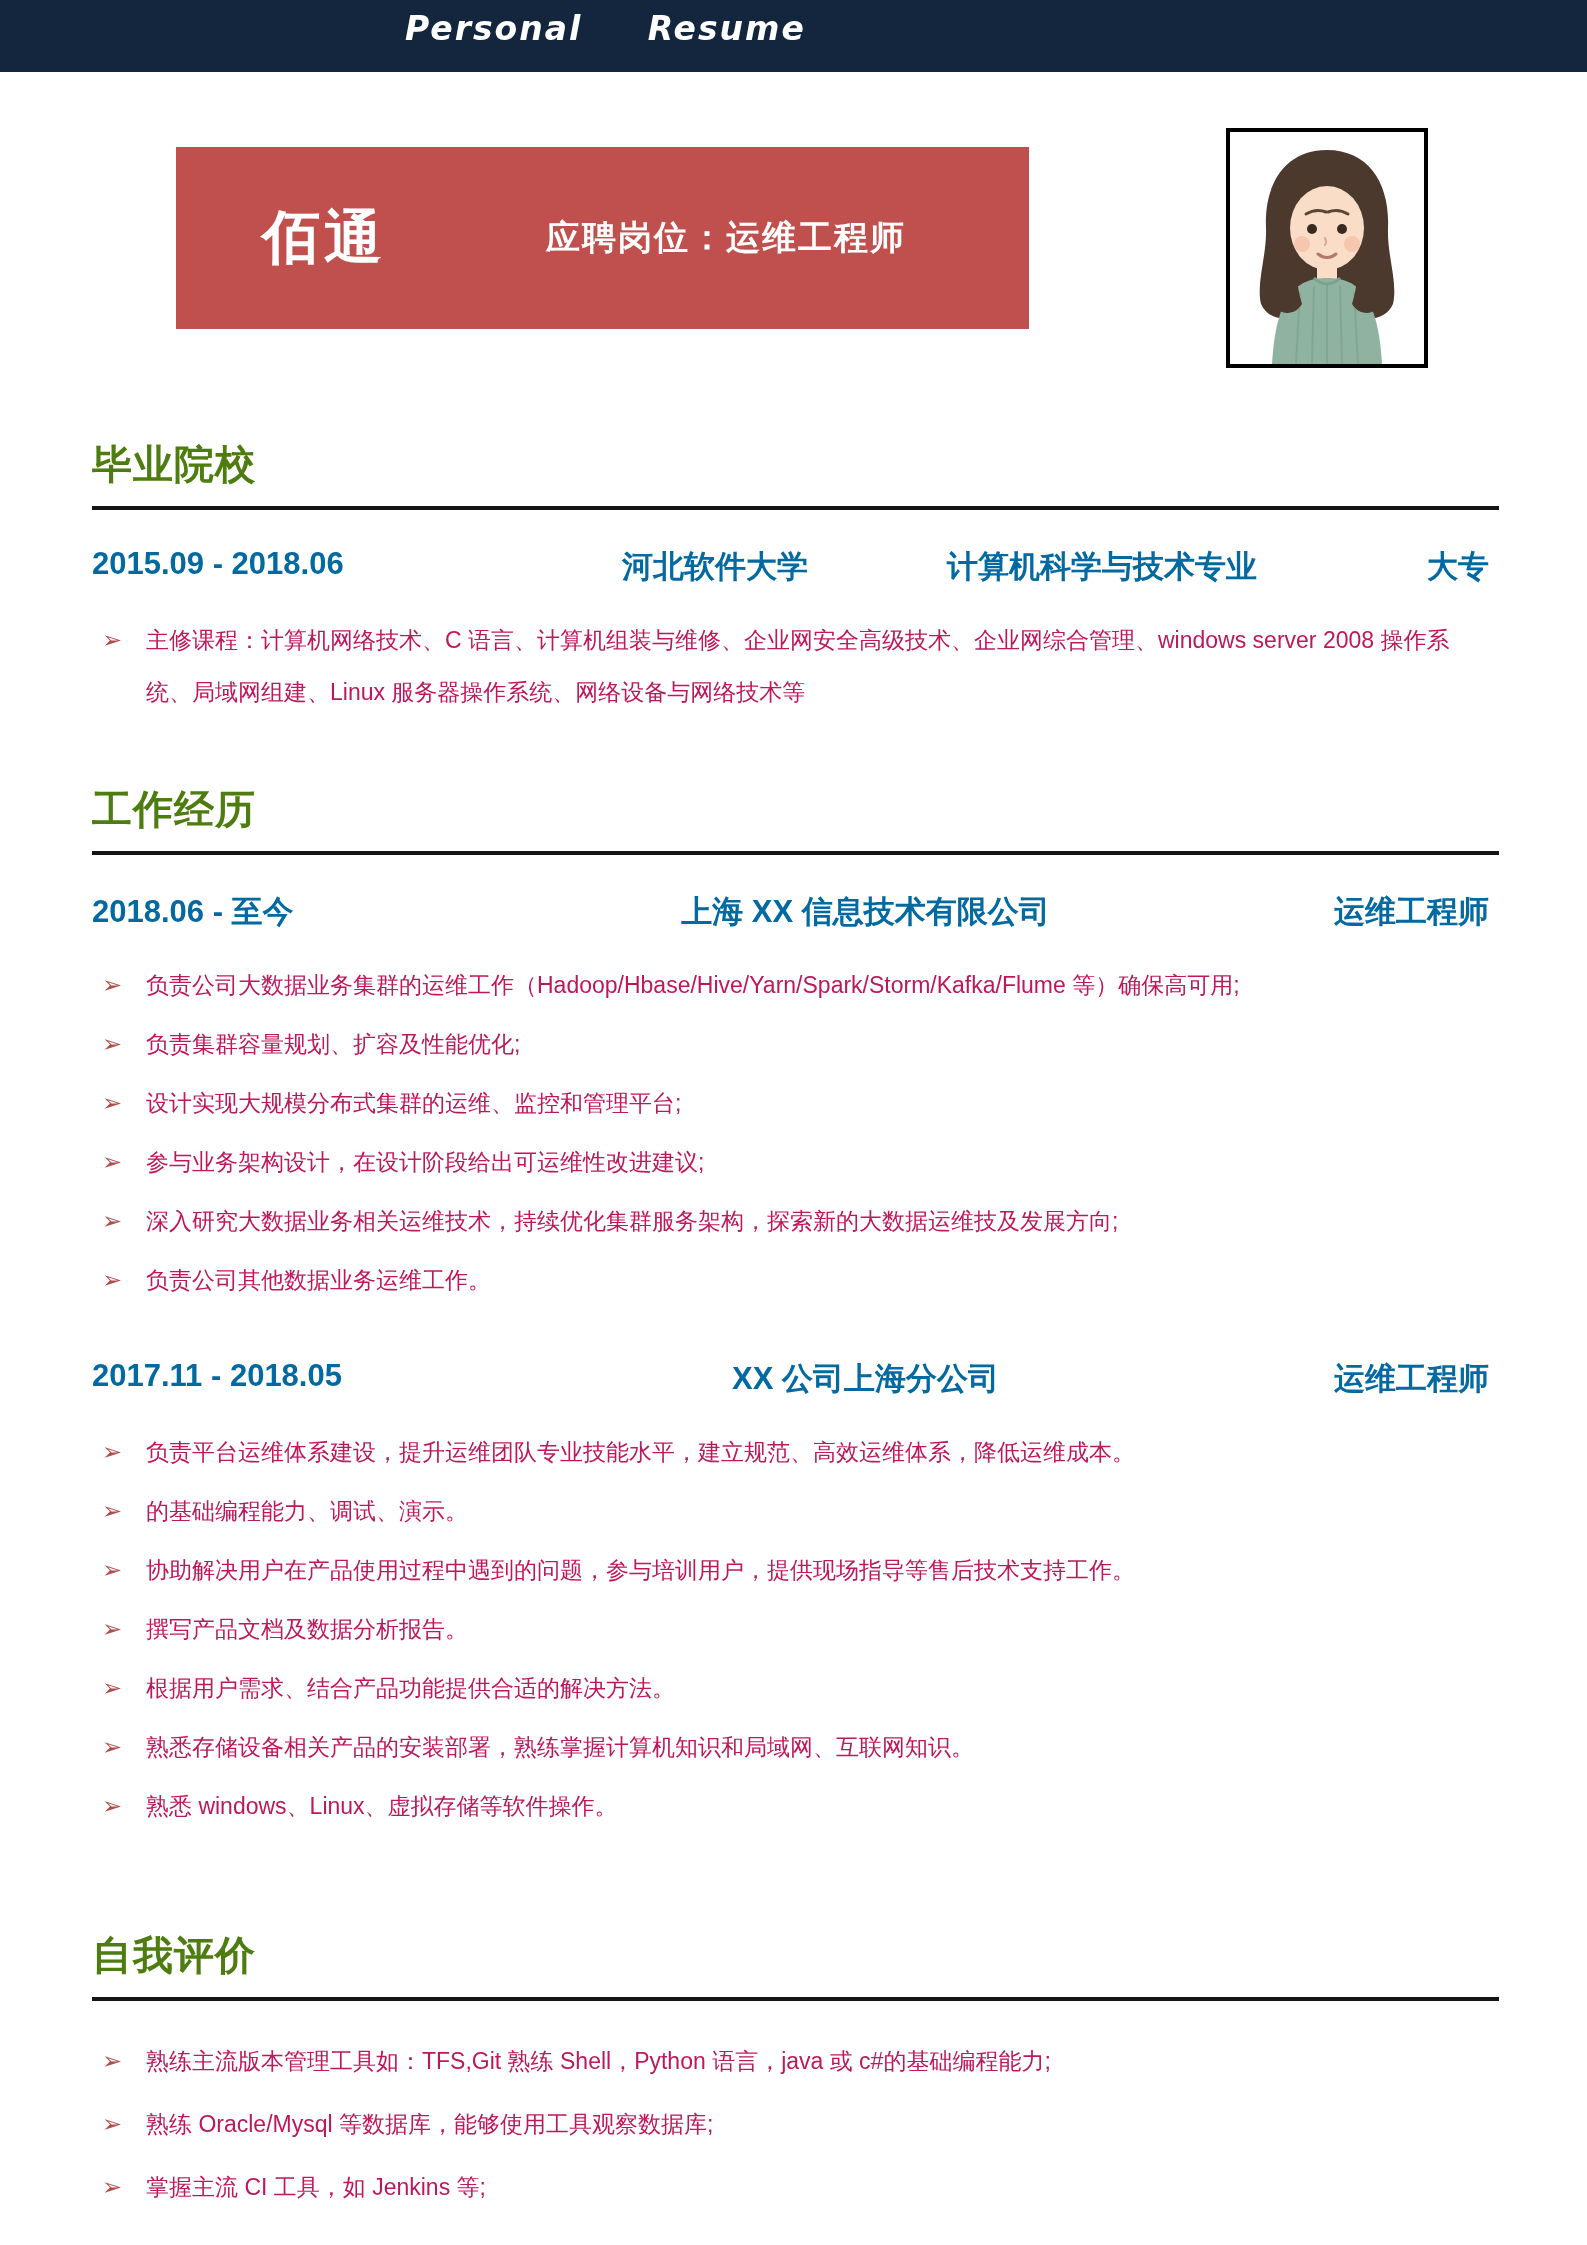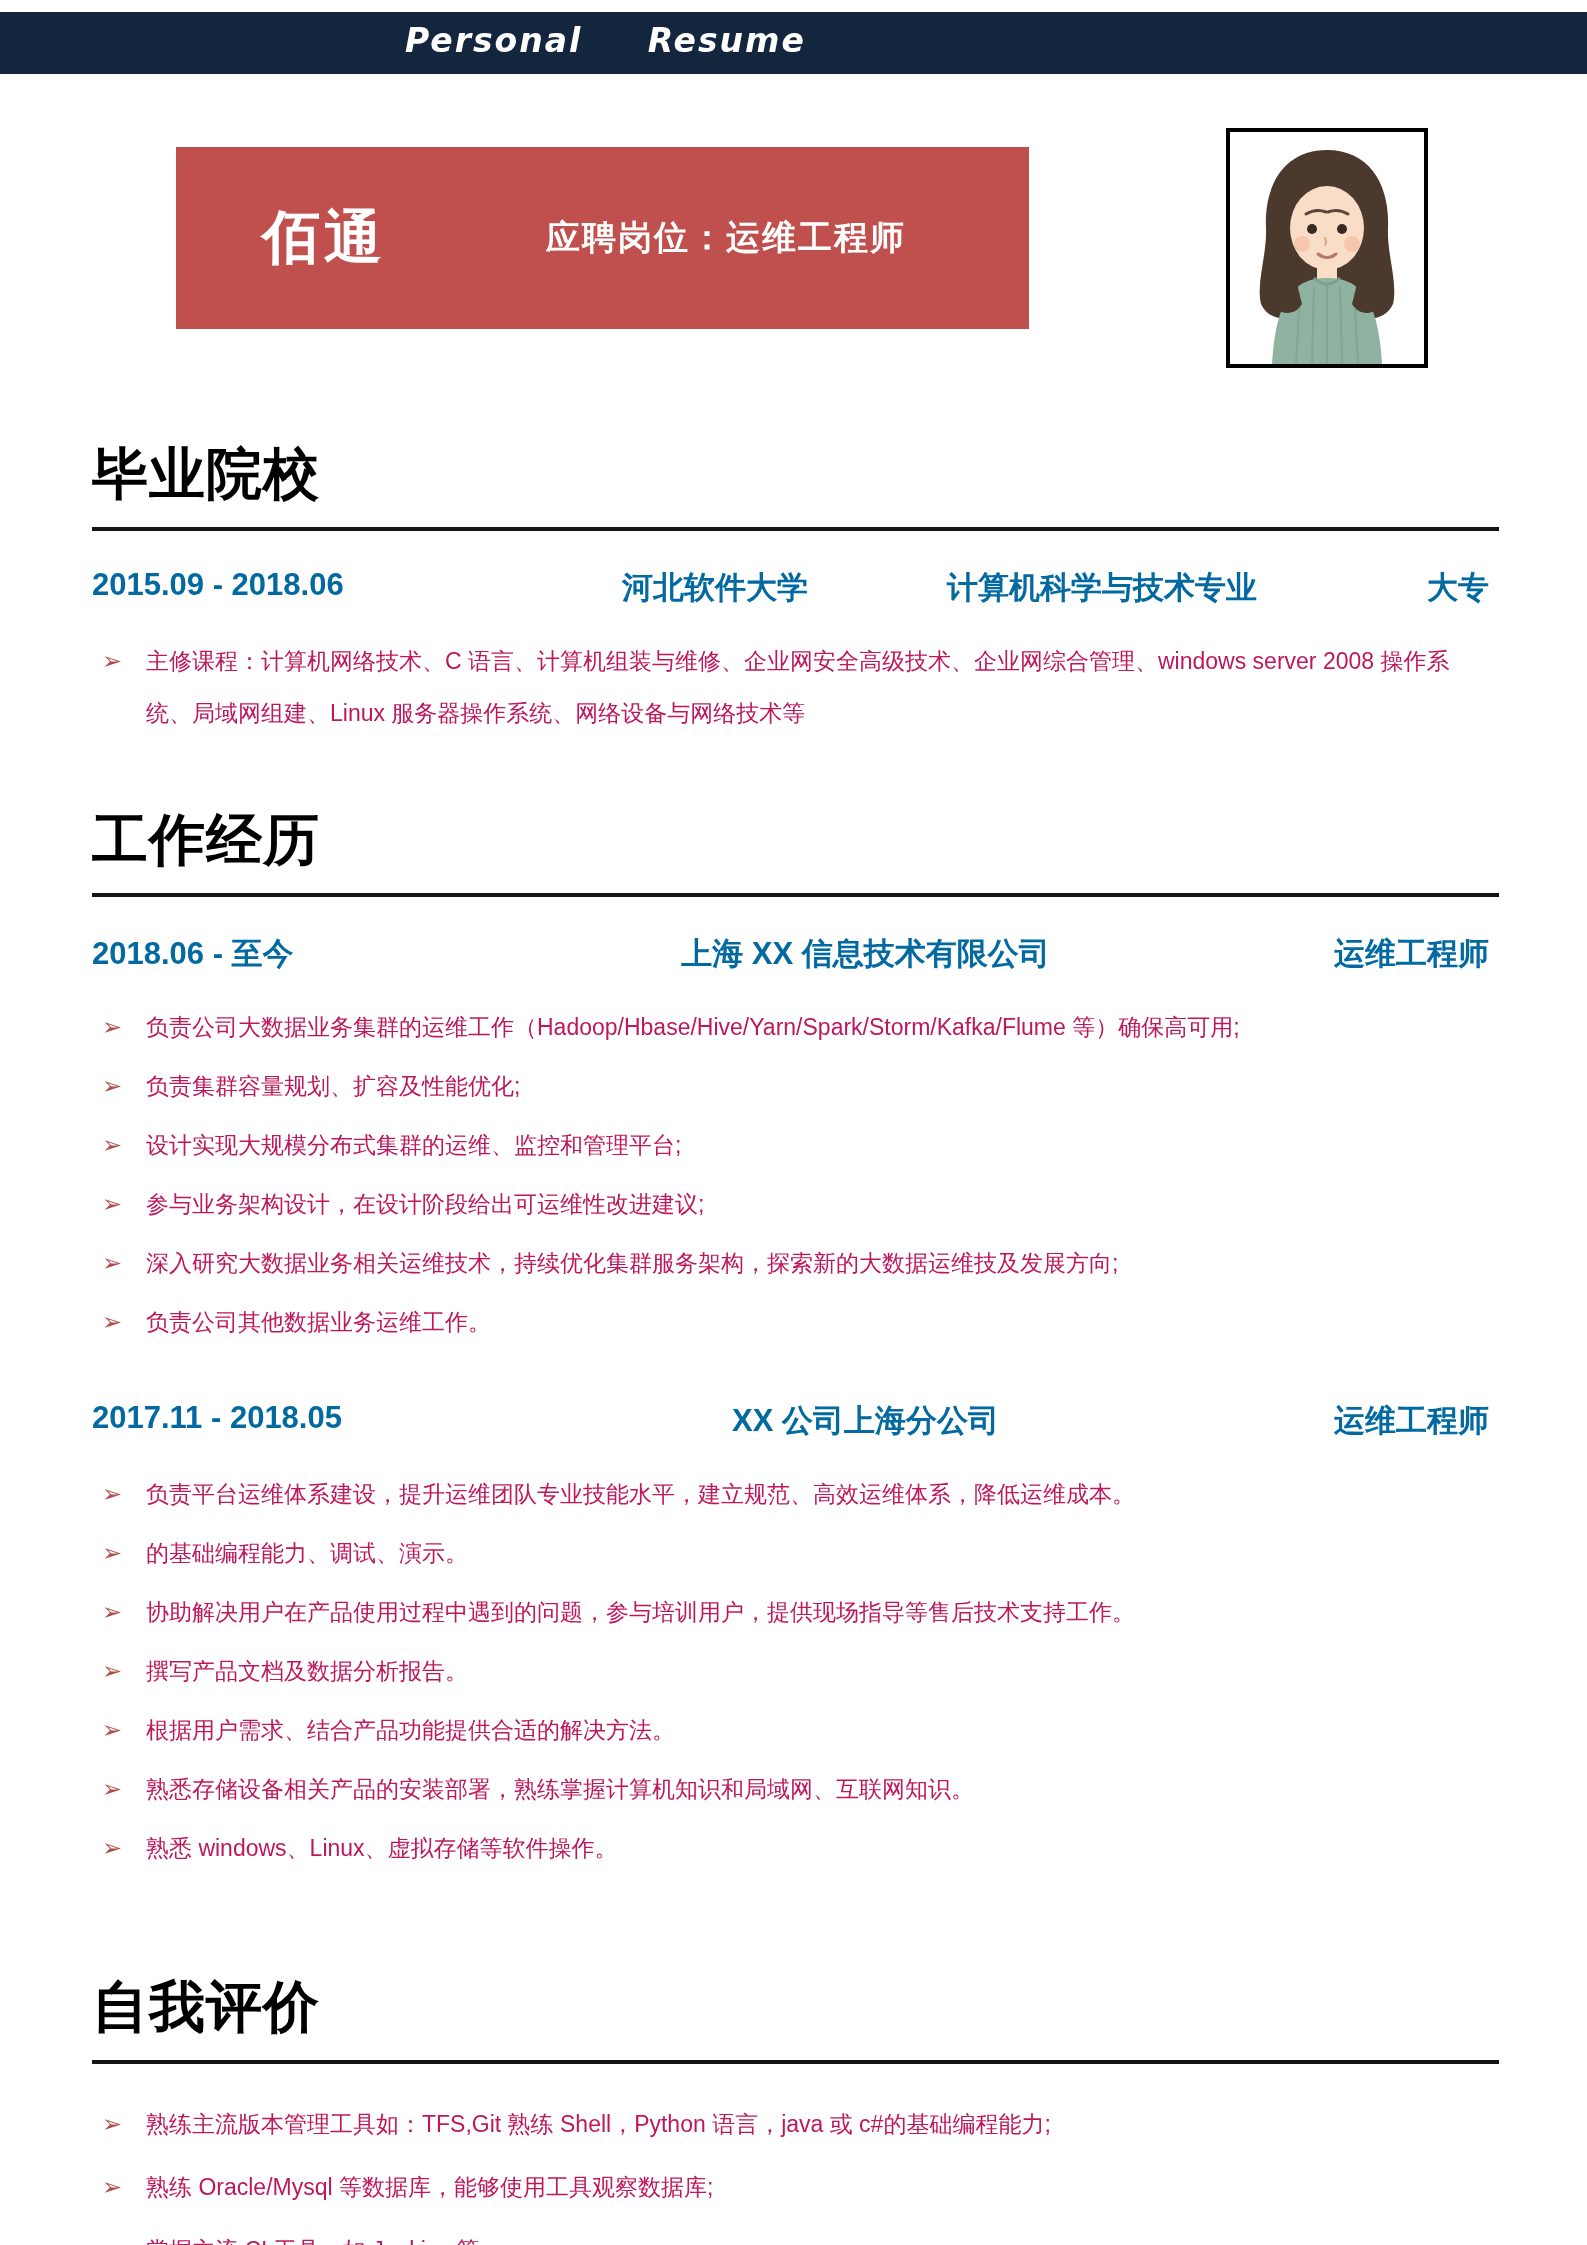--- a/index.html
+++ b/index.html
@@ -8,21 +8,21 @@
     height: 2245px;
     position: relative;
     background: #ffffff;
     font-family: "Liberation Sans", "DejaVu Sans", sans-serif;
     color: #1c1c1c;
     overflow: hidden;
   }
 
   
   .topbar {
-    position: absolute; top: 12px; left: 0; width: 100%; height: 62px;
+    position: absolute; top: 0; left: 0; width: 100%; height: 72px;
     background: #13263e;
   }
   .topbar-title {
     position: absolute; left: 405px; top: 9px;
     color: #ffffff; font-size: 33px; font-style: italic; font-weight: bold;
     letter-spacing: 2px; word-spacing: 52px;
     font-family: "DejaVu Sans", sans-serif;
   }
 
   
@@ -44,21 +44,21 @@
     position: absolute; left: 1226px; top: 128px; width: 202px; height: 240px;
     border: 4px solid #000000; background: #ffffff;
     display: flex; align-items: flex-end; justify-content: center;
     overflow: hidden;
   }
 
   
   .content { position: absolute; left: 92px; top: 437px; width: 1407px; }
 
   section h2 {
-    font-size: 56px; font-weight: bold; color: #000000; letter-spacing: 1px;
+    font-size: 40px; font-weight: bold; color: #4d7c0f; letter-spacing: 1px;
   }
   .rule { margin-top: 14px; border-top: 4px solid #141414; }
 
   .entry-row {
     display: grid; margin-top: 36px;
     font-size: 31px; font-weight: bold; color: #0369a1; white-space: nowrap;
   }
   .entry-row.cols4 { grid-template-columns: 530px 325px 382px 1fr; }
   .entry-row.cols3 { grid-template-columns: 470px 1fr 330px; }
   .c-center { text-align: center; }

